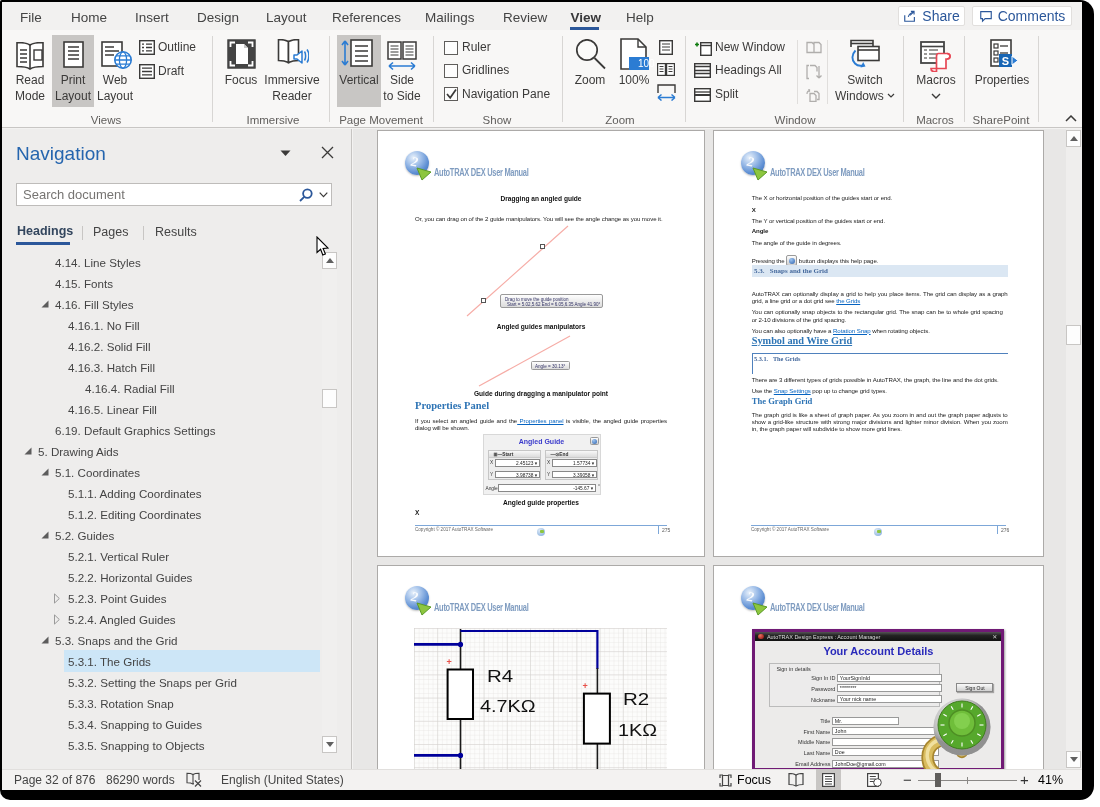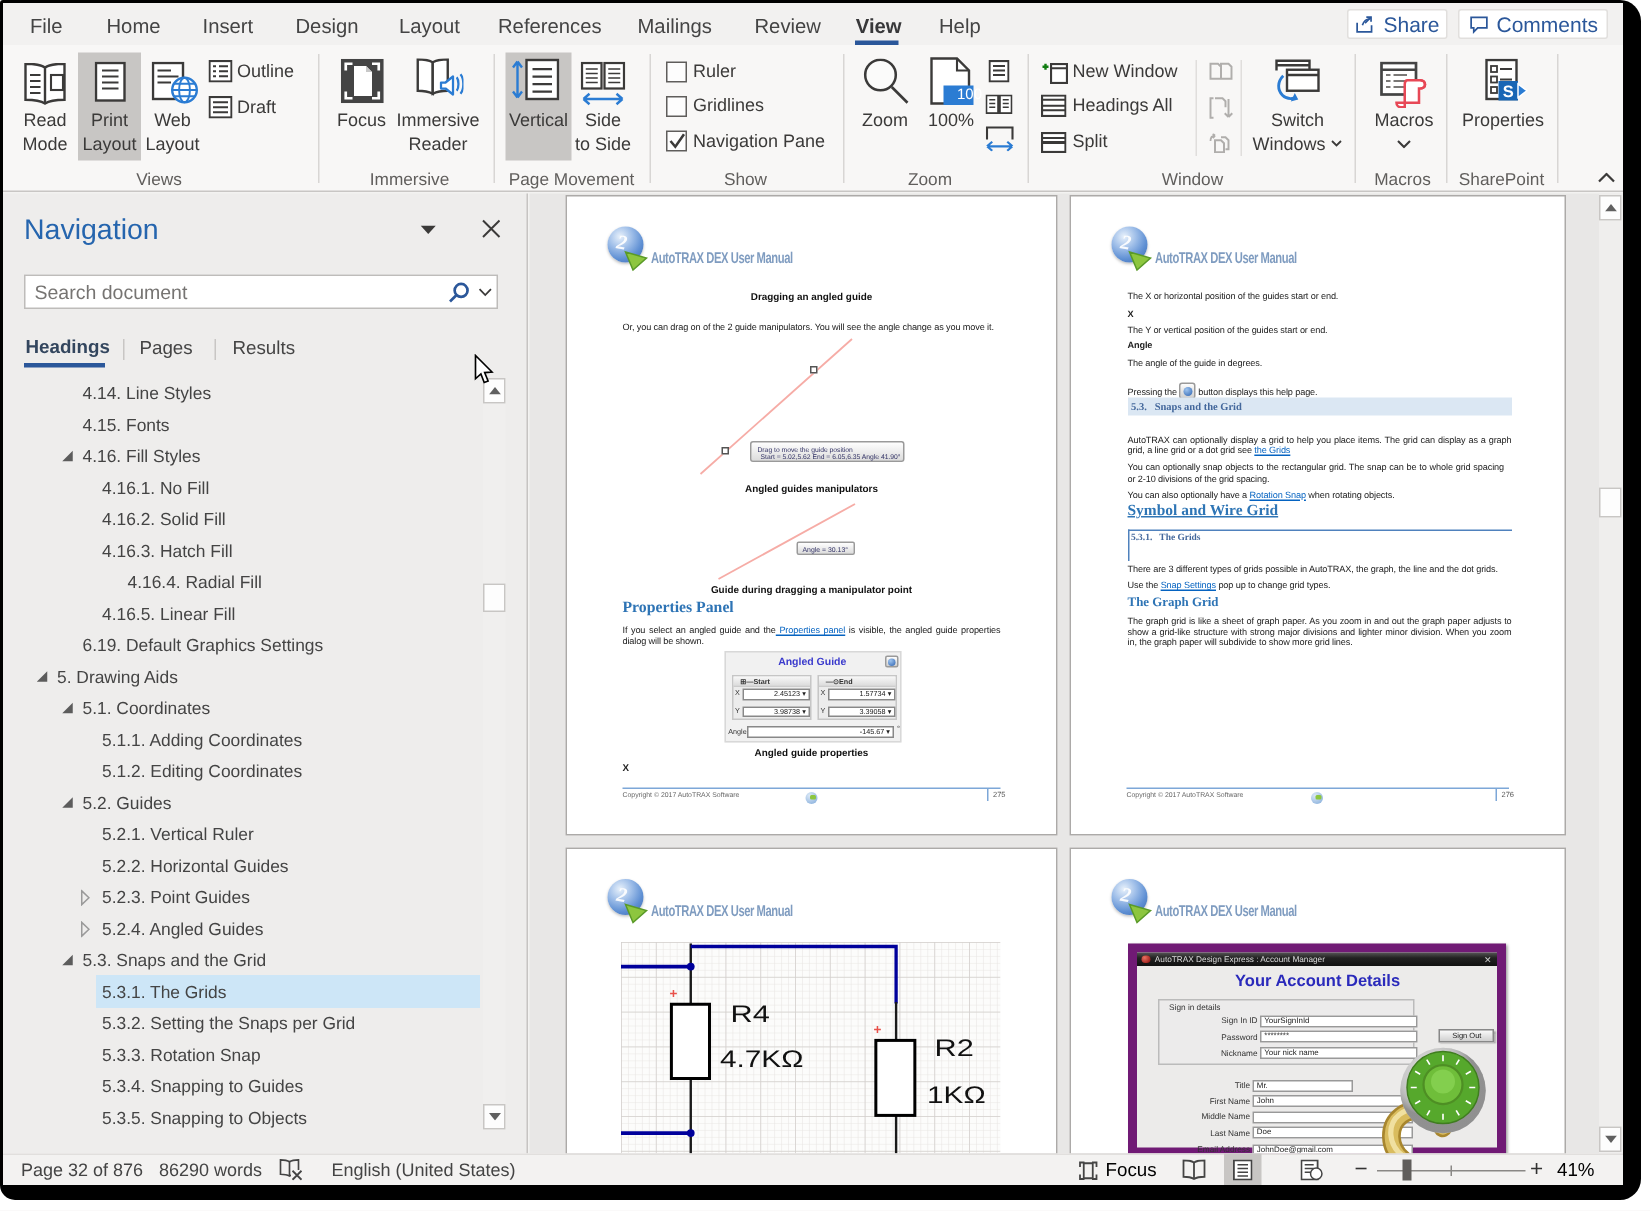--- a/index.html
+++ b/index.html
@@ -472,21 +472,21 @@
   </div>
 <div class="page" style="left:713px;top:565px;width:331px;height:205px;overflow:hidden;">
     <div class="abs" style="left:27px;top:20px;width:24px;height:24px;border-radius:50%;background:radial-gradient(circle at 35% 28%,#e8f1fb 0%,#9dbde8 35%,#5e8fd3 65%,#3c67ad 100%);box-shadow:0 1px 2px rgba(0,0,0,.25);"></div>
 <svg class="abs" style="left:27px;top:20px;" width="24" height="24" viewBox="0 0 24 24">
       <text x="6" y="15.5" font-family="Liberation Serif" font-size="13.5" font-weight="bold" font-style="italic" fill="#fff" opacity="0.92" transform="rotate(10 12 12)">2</text>
     </svg>
 <svg class="abs" style="left:38px;top:31px;" width="19" height="19" viewBox="0 0 19 19">
       <path d="M1 6l14 4-9 8z" fill="#8dc63f" stroke="#5a9a28" stroke-width="1"></path>
     </svg>
 <div class="abs" style="left:56px;top:35px;font-size:13px;font-weight:bold;color:#7f9cc0;white-space:nowrap;transform:scale(0.575,0.8);transform-origin:0 0;letter-spacing:-0.5px;">AutoTRAX DEX User Manual</div>
-    <div class="abs" style="left:38.4px;top:63px;width:252px;height:142px;background:#ecebea;border:6px solid #701a75;box-shadow:1px 1px 2px rgba(0,0,0,.4);">
+    <div class="abs" style="left:38.4px;top:63px;width:252px;height:142px;background:#ecebea;border:3px solid #701a75;box-shadow:1px 1px 2px rgba(0,0,0,.4);">
 <div style="height:9px;background:linear-gradient(#555,#222 40%,#111);display:flex;align-items:center;">
  <div style="width:5.5px;height:5.5px;border-radius:50%;background:radial-gradient(circle at 35% 30%,#e87060,#8a0a0a);margin:0 3px;"></div>
  <div style="font-size:5.5px;color:#ddd;">AutoTRAX Design Express : Account Manager</div>
  <div style="margin-left:auto;margin-right:4px;color:#ccc;font-size:6px;">✕</div>
 </div>
 <div class="abs" style="left:0;right:0;top:13px;text-align:center;font-size:11px;font-weight:bold;color:#2a2abb;">Your Account Details</div>
 <div class="abs" style="left:14px;top:31px;width:171px;height:44px;border:1px solid #bbb;background:#ecebeb;">
  <div class="abs" style="left:6px;top:2px;font-size:5.5px;color:#333;">Sign in details</div>
  <div class="abs" style="left:28px;top:11px;width:37px;font-size:5.5px;color:#333;text-align:right;">Sign In ID</div>
  <div class="abs" style="left:67px;top:9.5px;width:105px;height:8px;background:#fff;border:1px solid #999;font-size:5.3px;line-height:7.5px;color:#222;">&nbsp;YourSignInId</div>

